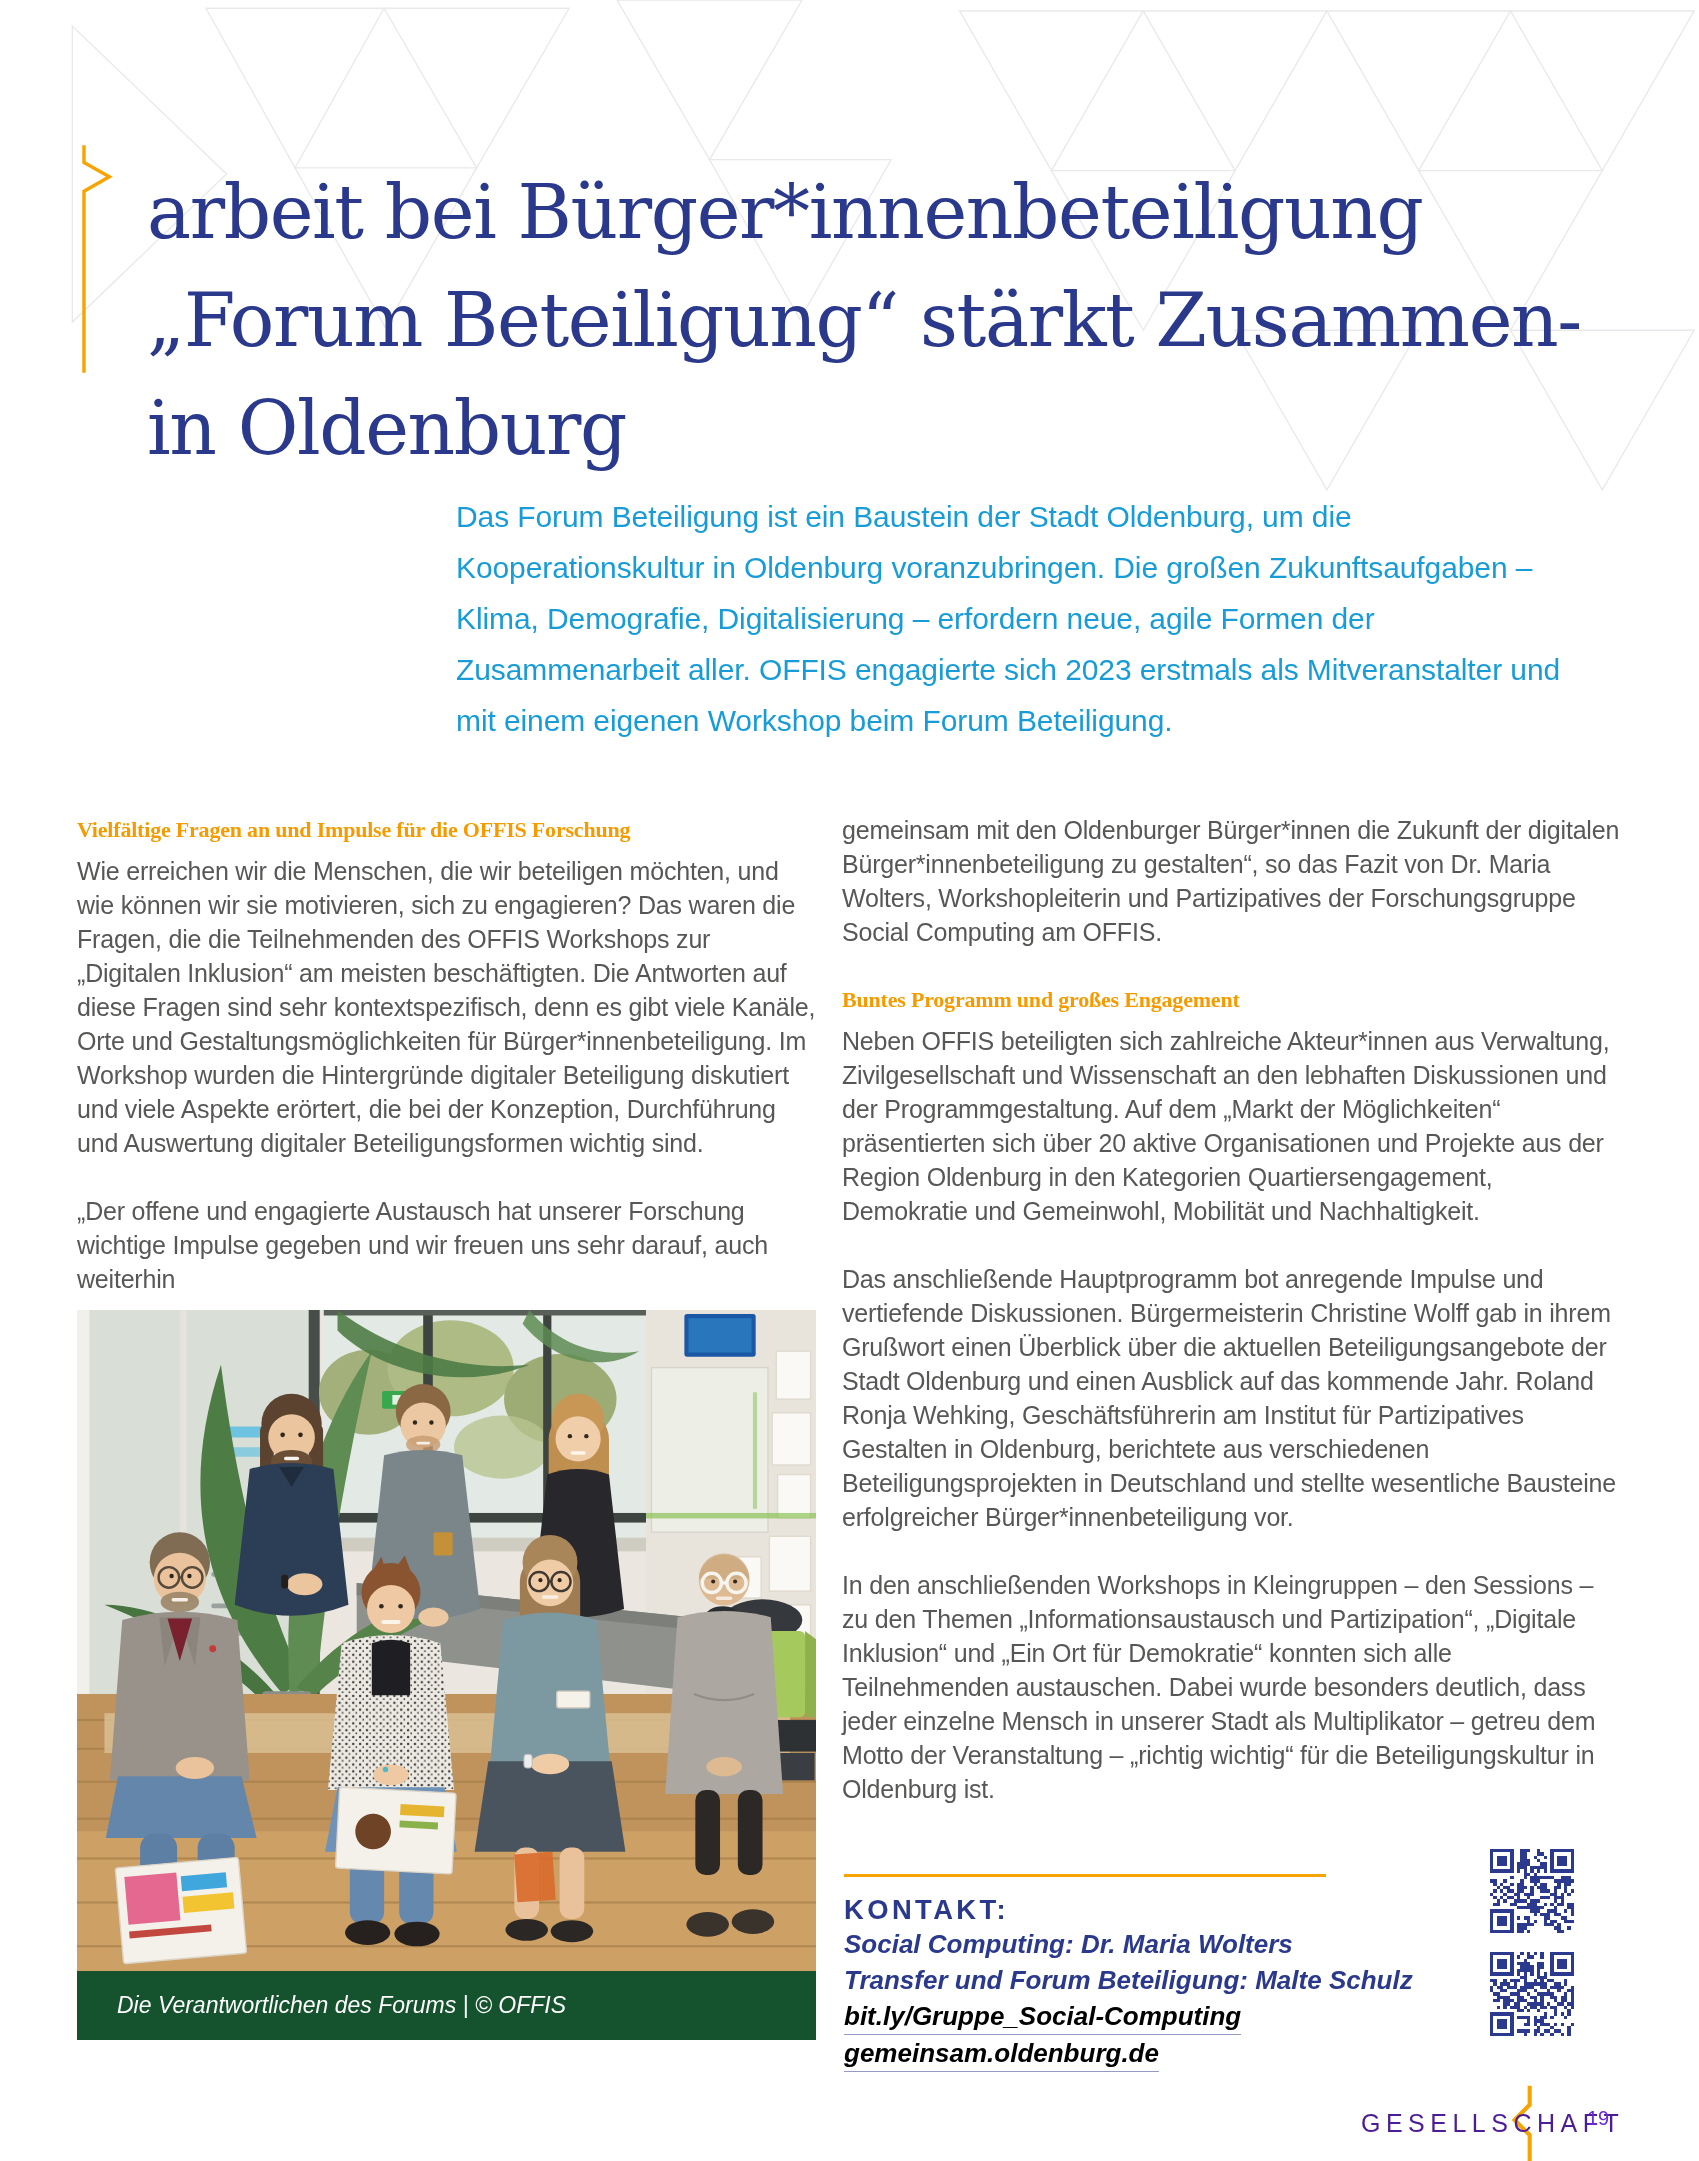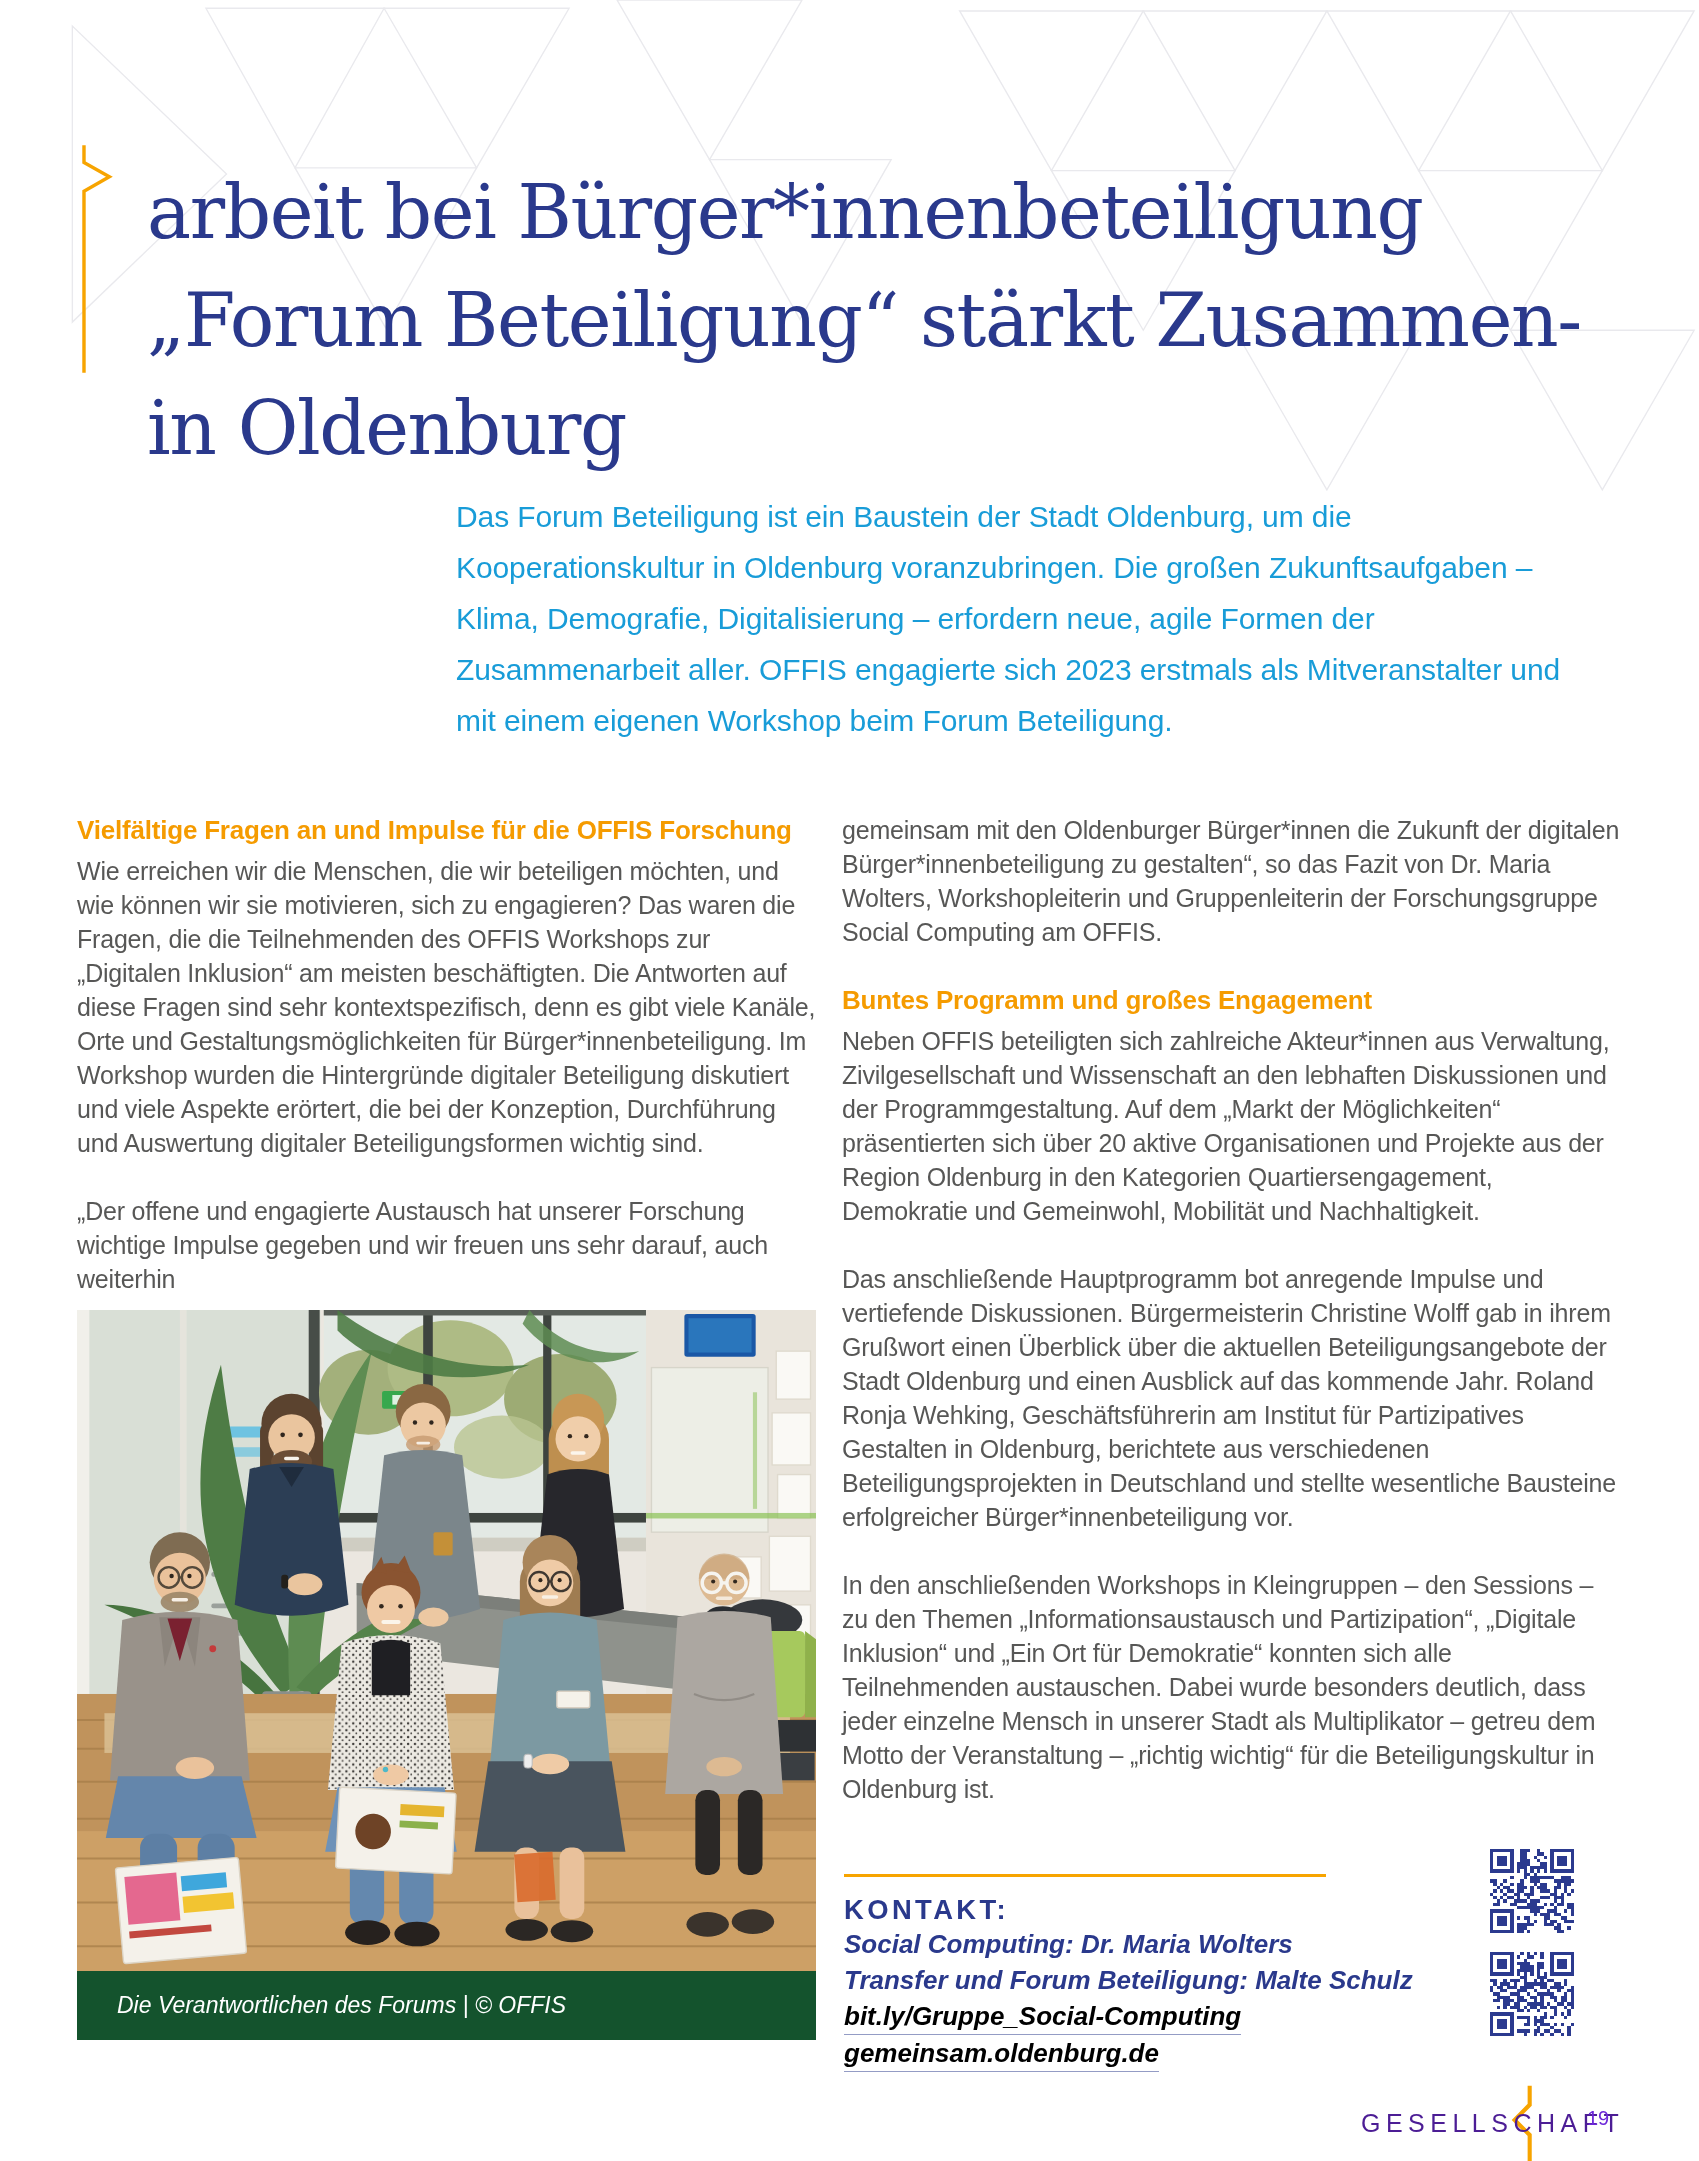--- a/index.html
+++ b/index.html
@@ -10,21 +10,21 @@
 
   .title{left:147px;top:158px;width:1439px;
          font-family:"DejaVu Serif",serif;font-weight:400;
          font-size:74px;line-height:108px;letter-spacing:-1.4px;color:#2A398C;}
   .intro{left:456px;top:491px;width:1105px;
          font-size:30px;line-height:51px;letter-spacing:-0.1px;color:#189CD8;font-weight:400;}
 
   .col{top:813px;font-size:25px;line-height:34px;letter-spacing:-0.2px;color:#575756;}
   .col-left{left:77px;width:740px;}
   .col-right{left:842px;width:779px;}
-  .col h3{font-size:26px;line-height:34px;color:#F59B00;margin:0 0 6.9px 0;font-weight:700;letter-spacing:-0.2px;}
+  .col h3{font-size:22px;line-height:34px;color:#F59B00;margin:0 0 6.9px 0;font-weight:700;letter-spacing:-0.2px;font-family:Liberation Serif, serif;}
   .col p{margin:0 0 34px 0;}
 
   .photo{left:77px;top:1310px;width:739px;}
   .photo svg{display:block;width:739px;height:661px;}
   .photo figcaption{height:69px;background:#14532d;color:#ffffff;display:flex;align-items:center;
                     padding-left:40px;font-style:italic;font-size:23px;letter-spacing:0;}
 
   .contact{left:844px;top:1874px;width:589px;color:#2A398C;}
   .contact-rule{width:482px;height:3.4px;background:#F7A400;margin-bottom:16.4px;}
   .contact-label{font-size:27.4px;letter-spacing:3.4px;margin-bottom:0;font-weight:700;}
@@ -74,21 +74,21 @@
 
   <div class="intro z">Das Forum Beteiligung ist ein Baustein der Stadt Oldenburg, um die Kooperationskultur in Oldenburg voranzubringen. Die großen Zukunftsaufgaben – Klima, Demografie, Digitalisierung – erfordern neue, agile Formen der Zusammenarbeit aller. OFFIS engagierte sich 2023 erstmals als Mitveranstalter und mit einem eigenen Workshop beim Forum Beteiligung.</div>
 
   <div class="col col-left z">
     <h3>Vielfältige Fragen an und Impulse für die OFFIS Forschung</h3>
     <p>Wie erreichen wir die Menschen, die wir beteiligen möchten, und wie können wir sie motivieren, sich zu engagieren? Das waren die Fragen, die die Teilnehmenden des OFFIS Workshops zur „Digitalen Inklusion“ am meisten beschäftigten. Die Antworten auf diese Fragen sind sehr kontextspezifisch, denn es gibt viele Kanäle, Orte und Gestaltungsmöglichkeiten für Bürger*innenbeteiligung. Im Workshop wurden die Hintergründe digitaler Beteiligung diskutiert und viele Aspekte erörtert, die bei der Konzeption, Durchführung und Auswertung digitaler Beteiligungsformen wichtig sind.</p>
     <p>„Der offene und engagierte Austausch hat unserer Forschung wichtige Impulse gegeben und wir freuen uns sehr darauf, auch weiterhin</p>
   </div>
 
   <div class="col col-right z">
-    <p>gemeinsam mit den Oldenburger Bürger*innen die Zukunft der digitalen Bürger*innenbeteiligung zu gestalten“, so das Fazit von Dr. Maria Wolters, Workshopleiterin und Gruppenleiterin der Forschungsgruppe Social Computing am OFFIS.</p>
+    <p>gemeinsam mit den Oldenburger Bürger*innen die Zukunft der digitalen Bürger*innenbeteiligung zu gestalten“, so das Fazit von Dr. Maria Wolters, Workshopleiterin und Partizipatives der Forschungsgruppe Social Computing am OFFIS.</p>
     <h3>Buntes Programm und großes Engagement</h3>
     <p>Neben OFFIS beteiligten sich zahlreiche Akteur*innen aus Verwaltung, Zivilgesellschaft und Wissenschaft an den lebhaften Diskussionen und der Programmgestaltung. Auf dem „Markt der Möglichkeiten“ präsentierten sich über 20 aktive Organisationen und Projekte aus der Region Oldenburg in den Kategorien Quartiersengagement, Demokratie und Gemeinwohl, Mobilität und Nachhaltigkeit.</p>
     <p>Das anschließende Hauptprogramm bot anregende Impulse und vertiefende Diskussionen. Bürgermeisterin Christine Wolff gab in ihrem Grußwort einen Überblick über die aktuellen Beteiligungsangebote der Stadt Oldenburg und einen Ausblick auf das kommende Jahr. Roland Ronja Wehking, Geschäftsführerin am Institut für Partizipatives Gestalten in Oldenburg, berichtete aus verschiedenen Beteiligungsprojekten in Deutschland und stellte wesentliche Bausteine erfolgreicher Bürger*innenbeteiligung vor.</p>
     <p>In den anschließenden Workshops in Kleingruppen – den Sessions – zu den Themen „Informationsaustausch und Partizipation“, „Digitale Inklusion“ und „Ein Ort für Demokratie“ konnten sich alle Teilnehmenden austauschen. Dabei wurde besonders deutlich, dass jeder einzelne Mensch in unserer Stadt als Multiplikator – getreu dem Motto der Veranstaltung – „richtig wichtig“ für die Beteiligungskultur in Oldenburg ist.</p>
   </div>
 
   <figure class="photo z" style="margin:0">
     <svg viewBox="0 0 1078 964" preserveAspectRatio="none">
       <defs>
         <pattern id="spk" patternUnits="userSpaceOnUse" width="10" height="10">

